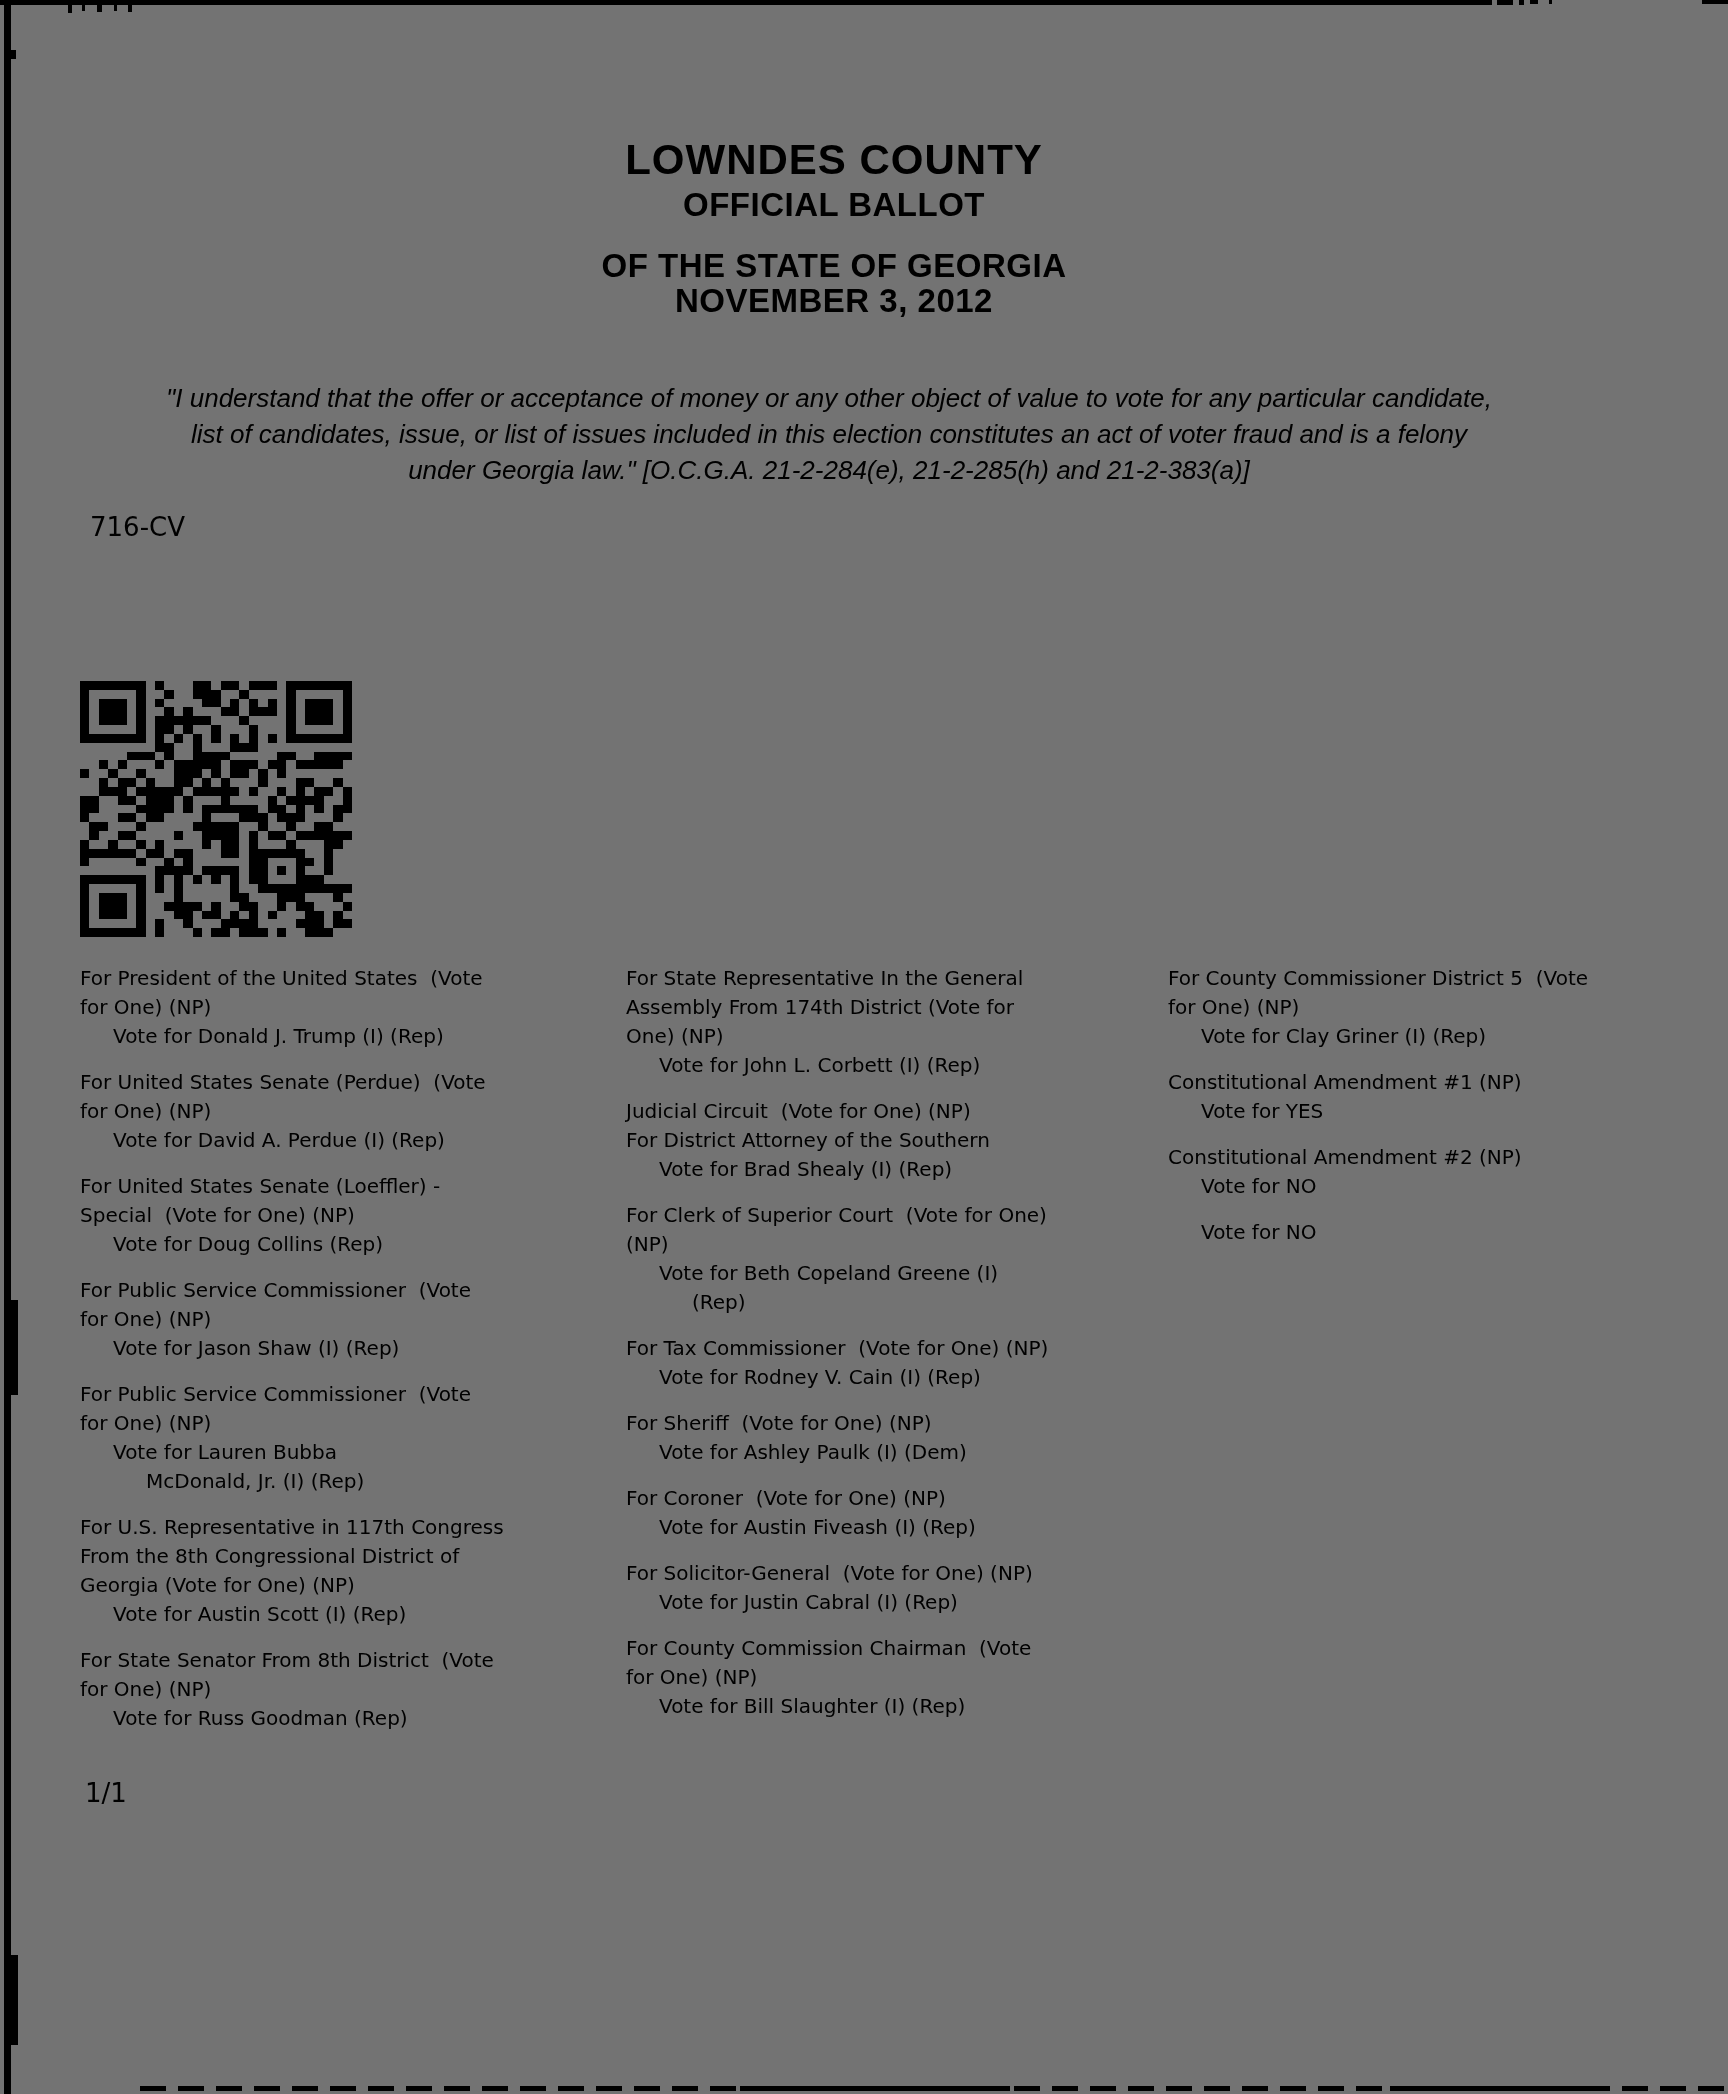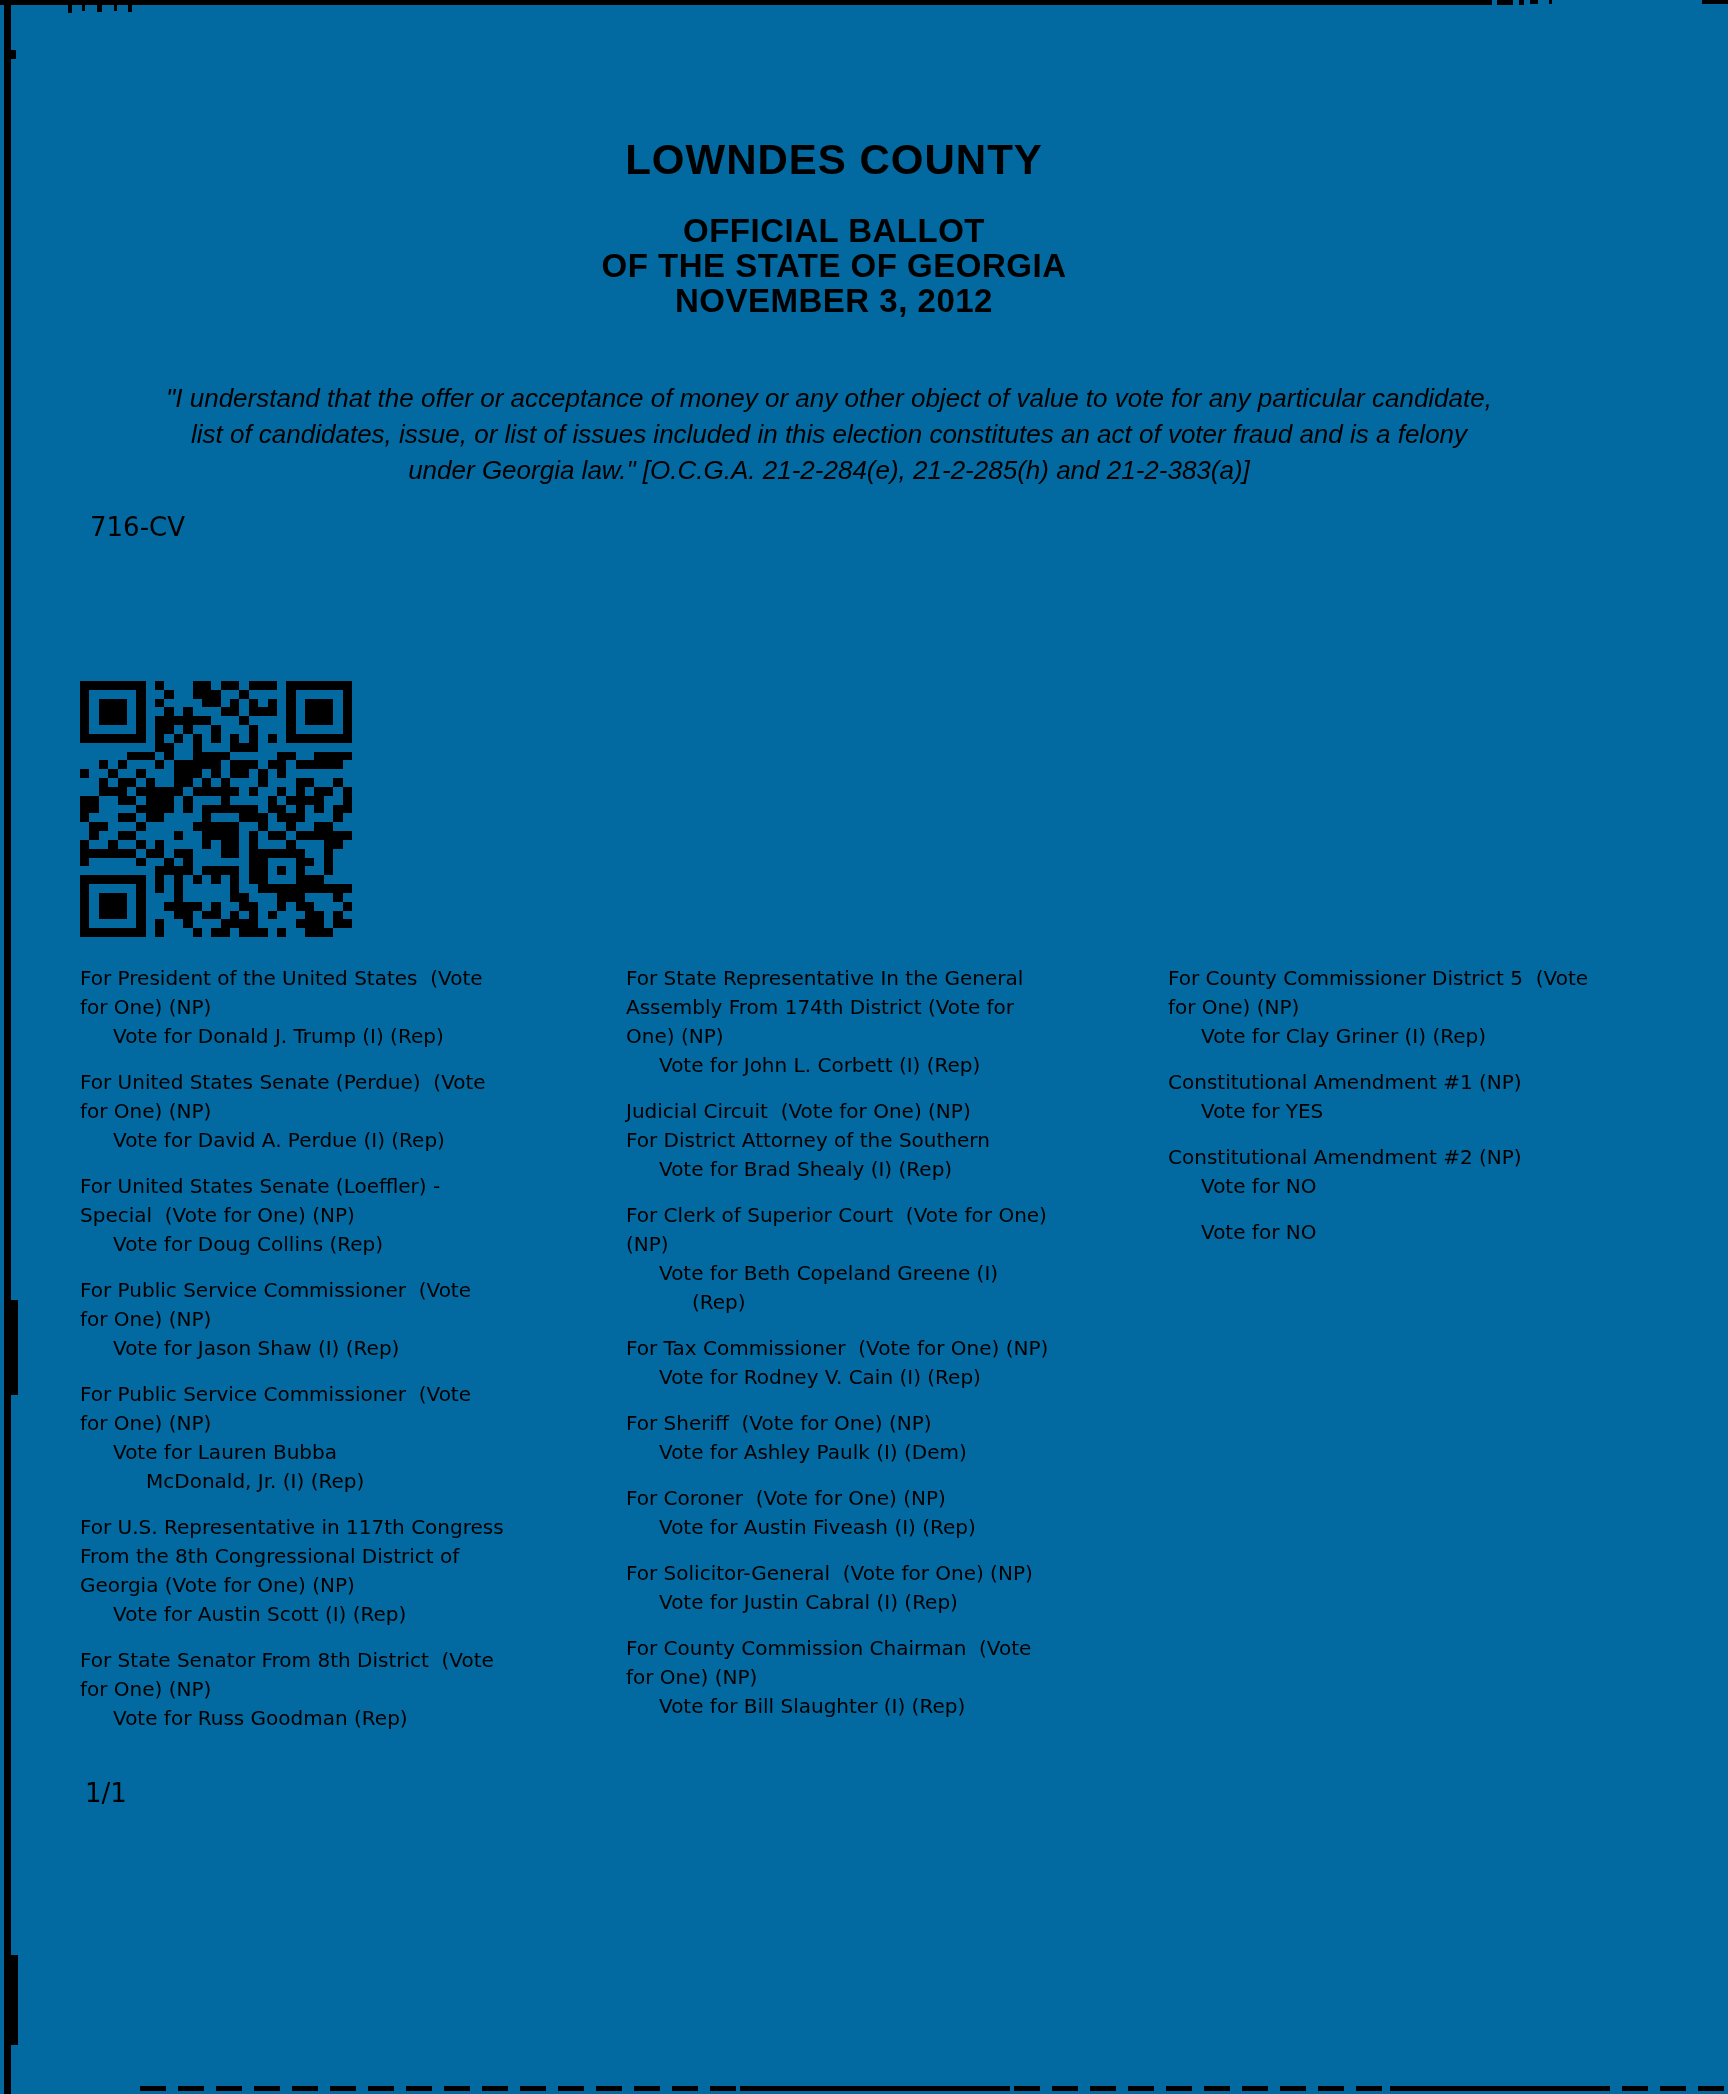--- a/index.html
+++ b/index.html
@@ -1,33 +1,33 @@
 <!DOCTYPE html>
 <html><head>
 <meta charset="utf-8">
 <style>
   html,body{margin:0;padding:0;background:#ffffff;}
   .page{
     position:relative;
     width:1728px;height:2094px;
-    background:#0369a1;
+    background:#737373;
     overflow:hidden;
     font-family:"Liberation Sans",sans-serif;
     color:#000;
   }
   
   .mark{position:absolute;background:#000;}
   .bottom-dashes{
     position:absolute;left:140px;right:0;top:2086px;height:5px;
     background:repeating-linear-gradient(90deg,#000 0 26px,transparent 26px 38px);
   }
   
   .hdr{position:absolute;left:0;right:60px;text-align:center;font-weight:bold;}
   .hdr-county{top:136px;font-size:42px;letter-spacing:1px;}
-  .hdr-ballot{top:212px;font-size:33px;letter-spacing:0.5px;}
+  .hdr-ballot{top:186px;font-size:33px;letter-spacing:0.5px;}
   .hdr-el{top:248px;font-size:33px;line-height:35px;letter-spacing:0.5px;}
   
   .disclaimer{
     position:absolute;left:0;right:70px;top:380px;
     text-align:center;font-style:italic;font-size:26px;line-height:36px;
   }
   
   .code{position:absolute;left:78px;top:512px;font-family:"DejaVu Sans",sans-serif;font-size:26px;margin-left:12px;}
   .pagenum{position:absolute;left:85px;right:0;top:1778px;
     font-family:"DejaVu Sans",sans-serif;font-size:26px;}

